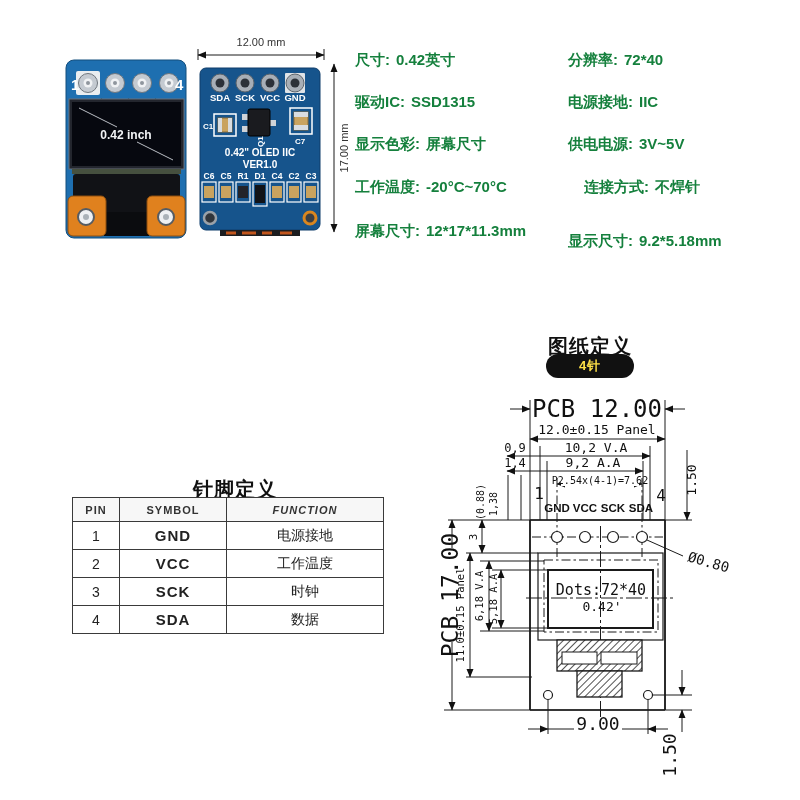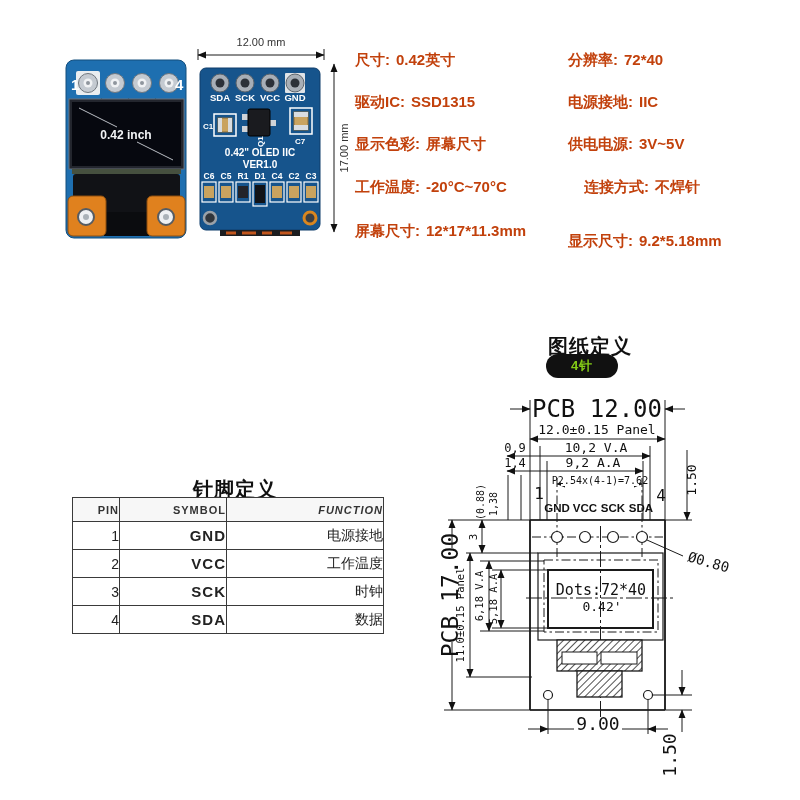--- a/index.html
+++ b/index.html
@@ -1,30 +1,30 @@
 <!DOCTYPE html>
 <html><head>
 <meta charset="utf-8">
 <style>
   html,body{margin:0;padding:0;background:#ffffff;}
   #page{position:relative;width:800px;height:800px;background:#fff;overflow:hidden;
         font-family:"Liberation Sans",sans-serif;color:#2b2b2b;}
   .abs{position:absolute;}
   
-  .spec-row{position:absolute;white-space:nowrap;font-size:15px;font-weight:bold;color:#c2410c;}
+  .spec-row{position:absolute;white-space:nowrap;font-size:15px;font-weight:bold;color:#15803d;}
   .spec-row .lab{margin-right:6px;}
   
   .sec-title{position:absolute;font-size:20px;font-weight:bold;color:#111;letter-spacing:1px;margin-top:20px;}
   
-  .badge{position:absolute;left:546px;top:354px;width:72px;height:24px;background:#111;
-         border-radius:13px;color:#84cc16;font-size:13px;font-weight:bold;
+  .badge{position:absolute;left:546px;top:354px;width:88px;height:24px;background:#111;
+         border-radius:13px;color:#fde047;font-size:13px;font-weight:bold;
          display:flex;align-items:center;justify-content:center;letter-spacing:1px;}
   
   table.pin{position:absolute;left:72px;top:497px;border-collapse:collapse;table-layout:fixed;}
-  table.pin th,table.pin td{border:1px solid #3a3a3a;text-align:right;padding:0;}
+  table.pin th,table.pin td{border:1px solid #3a3a3a;text-align:center;padding:0;}
   table.pin th{width:46px;height:23px;font-size:11px;letter-spacing:1px;color:#333;background:#f7f7f7;font-weight:bold;}
   table.pin th.c2{width:106px;} table.pin th.c3{width:156px;font-style:italic;}
   table.pin td{height:27px;font-size:14px;color:#222;}
   table.pin td.sym{font-size:15px;font-weight:600;letter-spacing:1px;}
   
   .ctxt{font-family:"DejaVu Sans Mono","Liberation Mono",monospace;fill:#111;}
   .ln{stroke:#1a1a1a;stroke-width:1;fill:none;}
   .lnb{stroke:#1a1a1a;stroke-width:1.7;fill:none;}
   .dd{stroke-dasharray:9 3 2.5 3;}
   .dd2{stroke-dasharray:16 3 3 3;}

